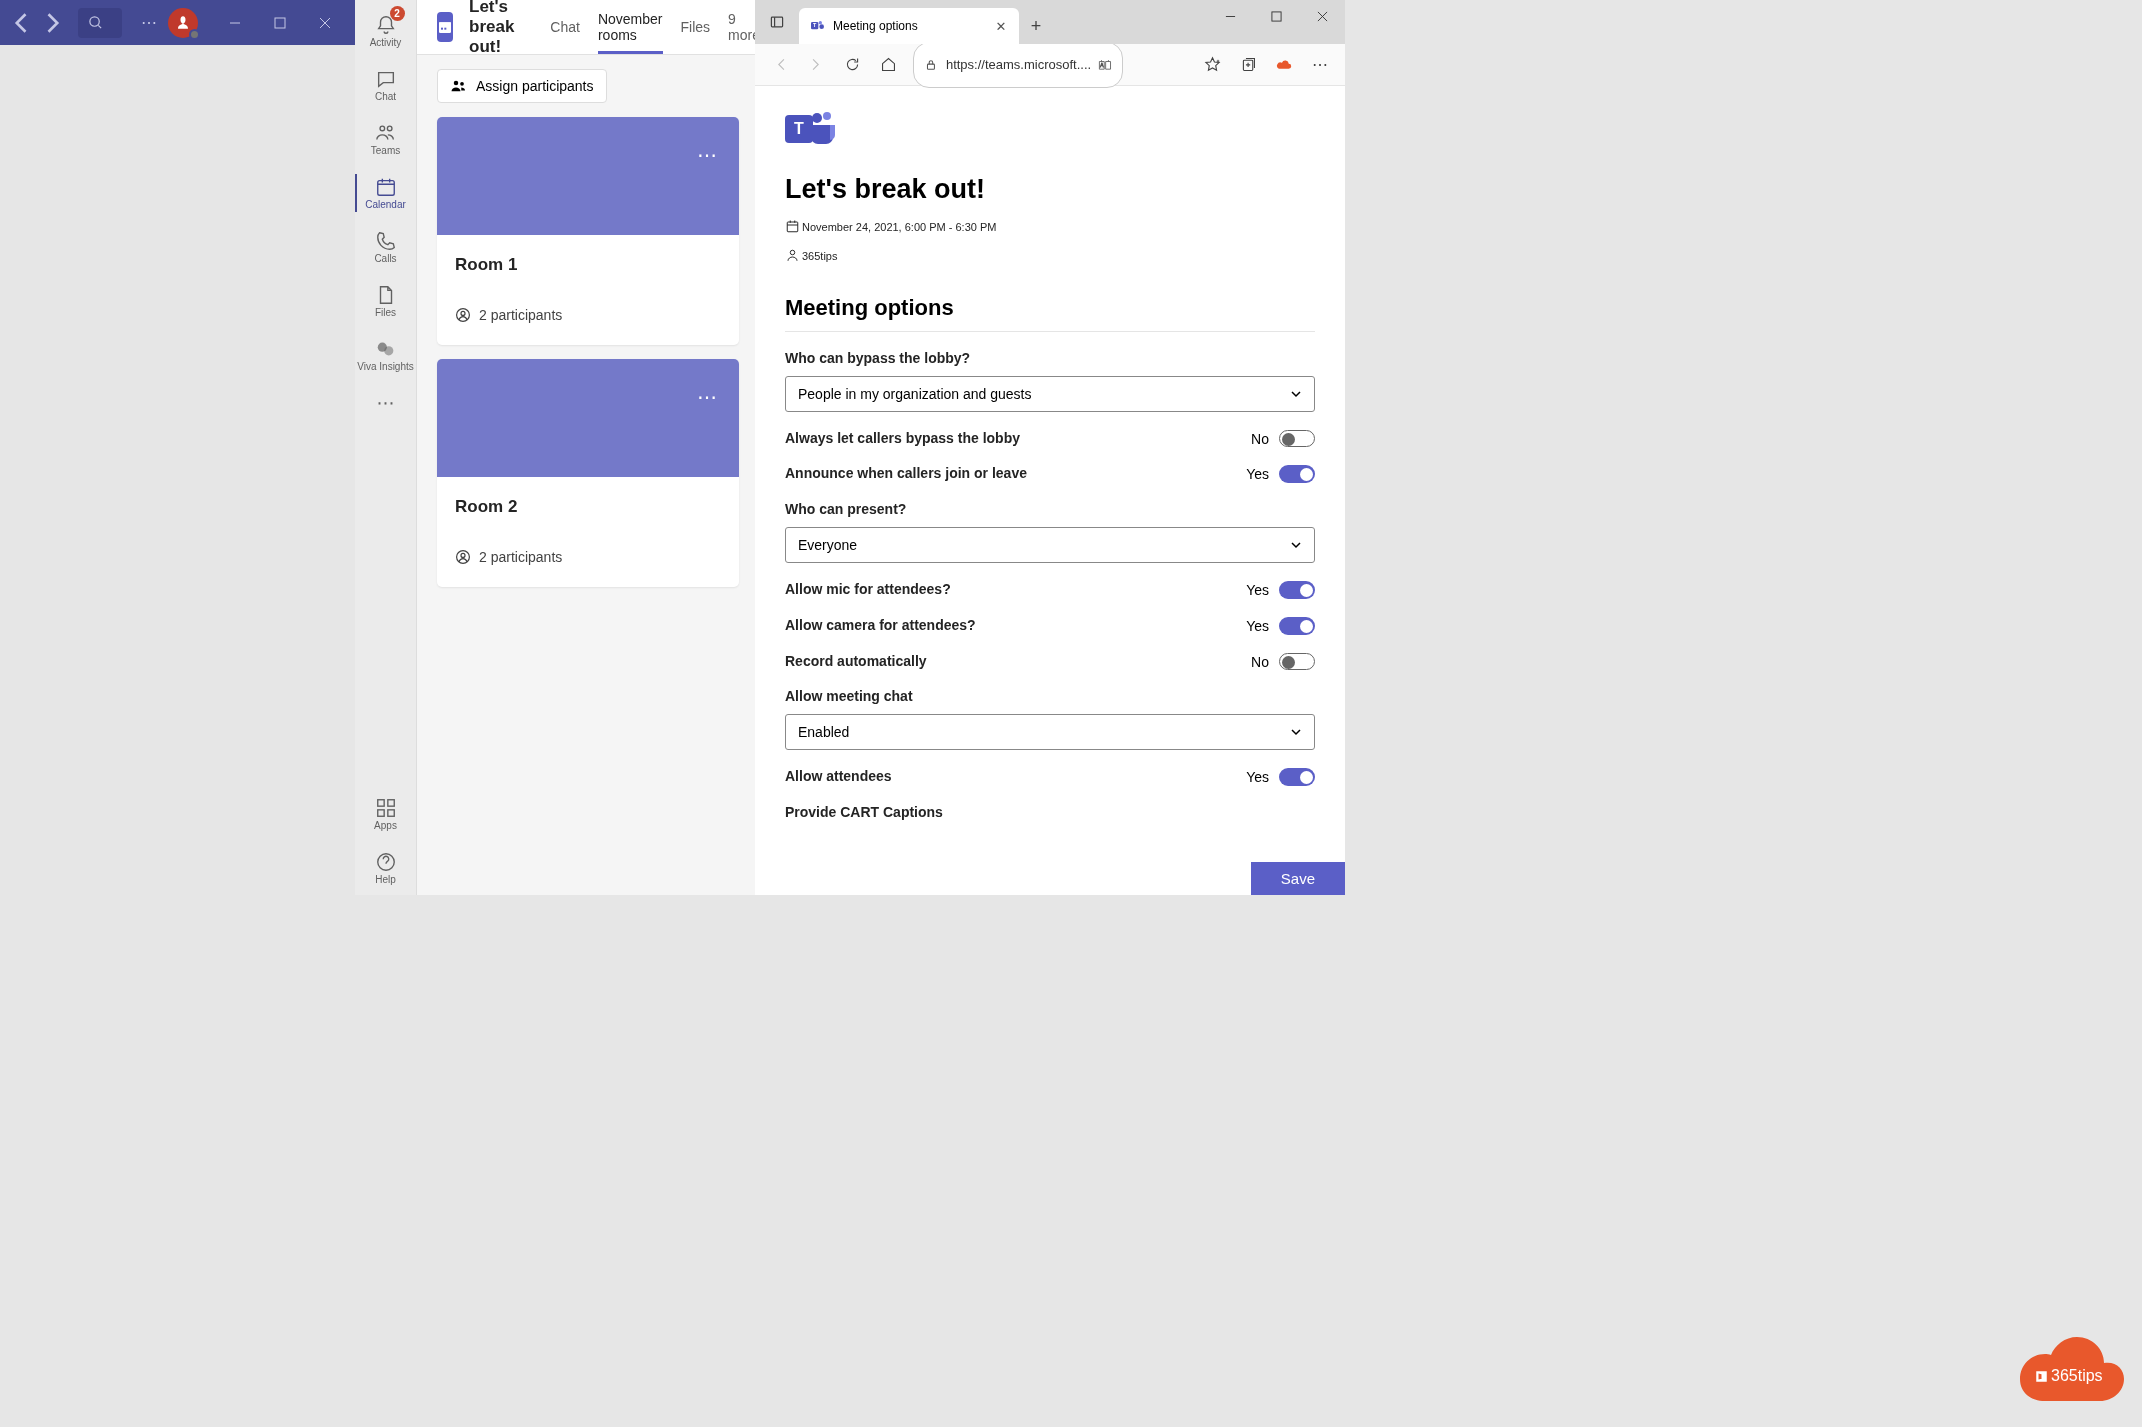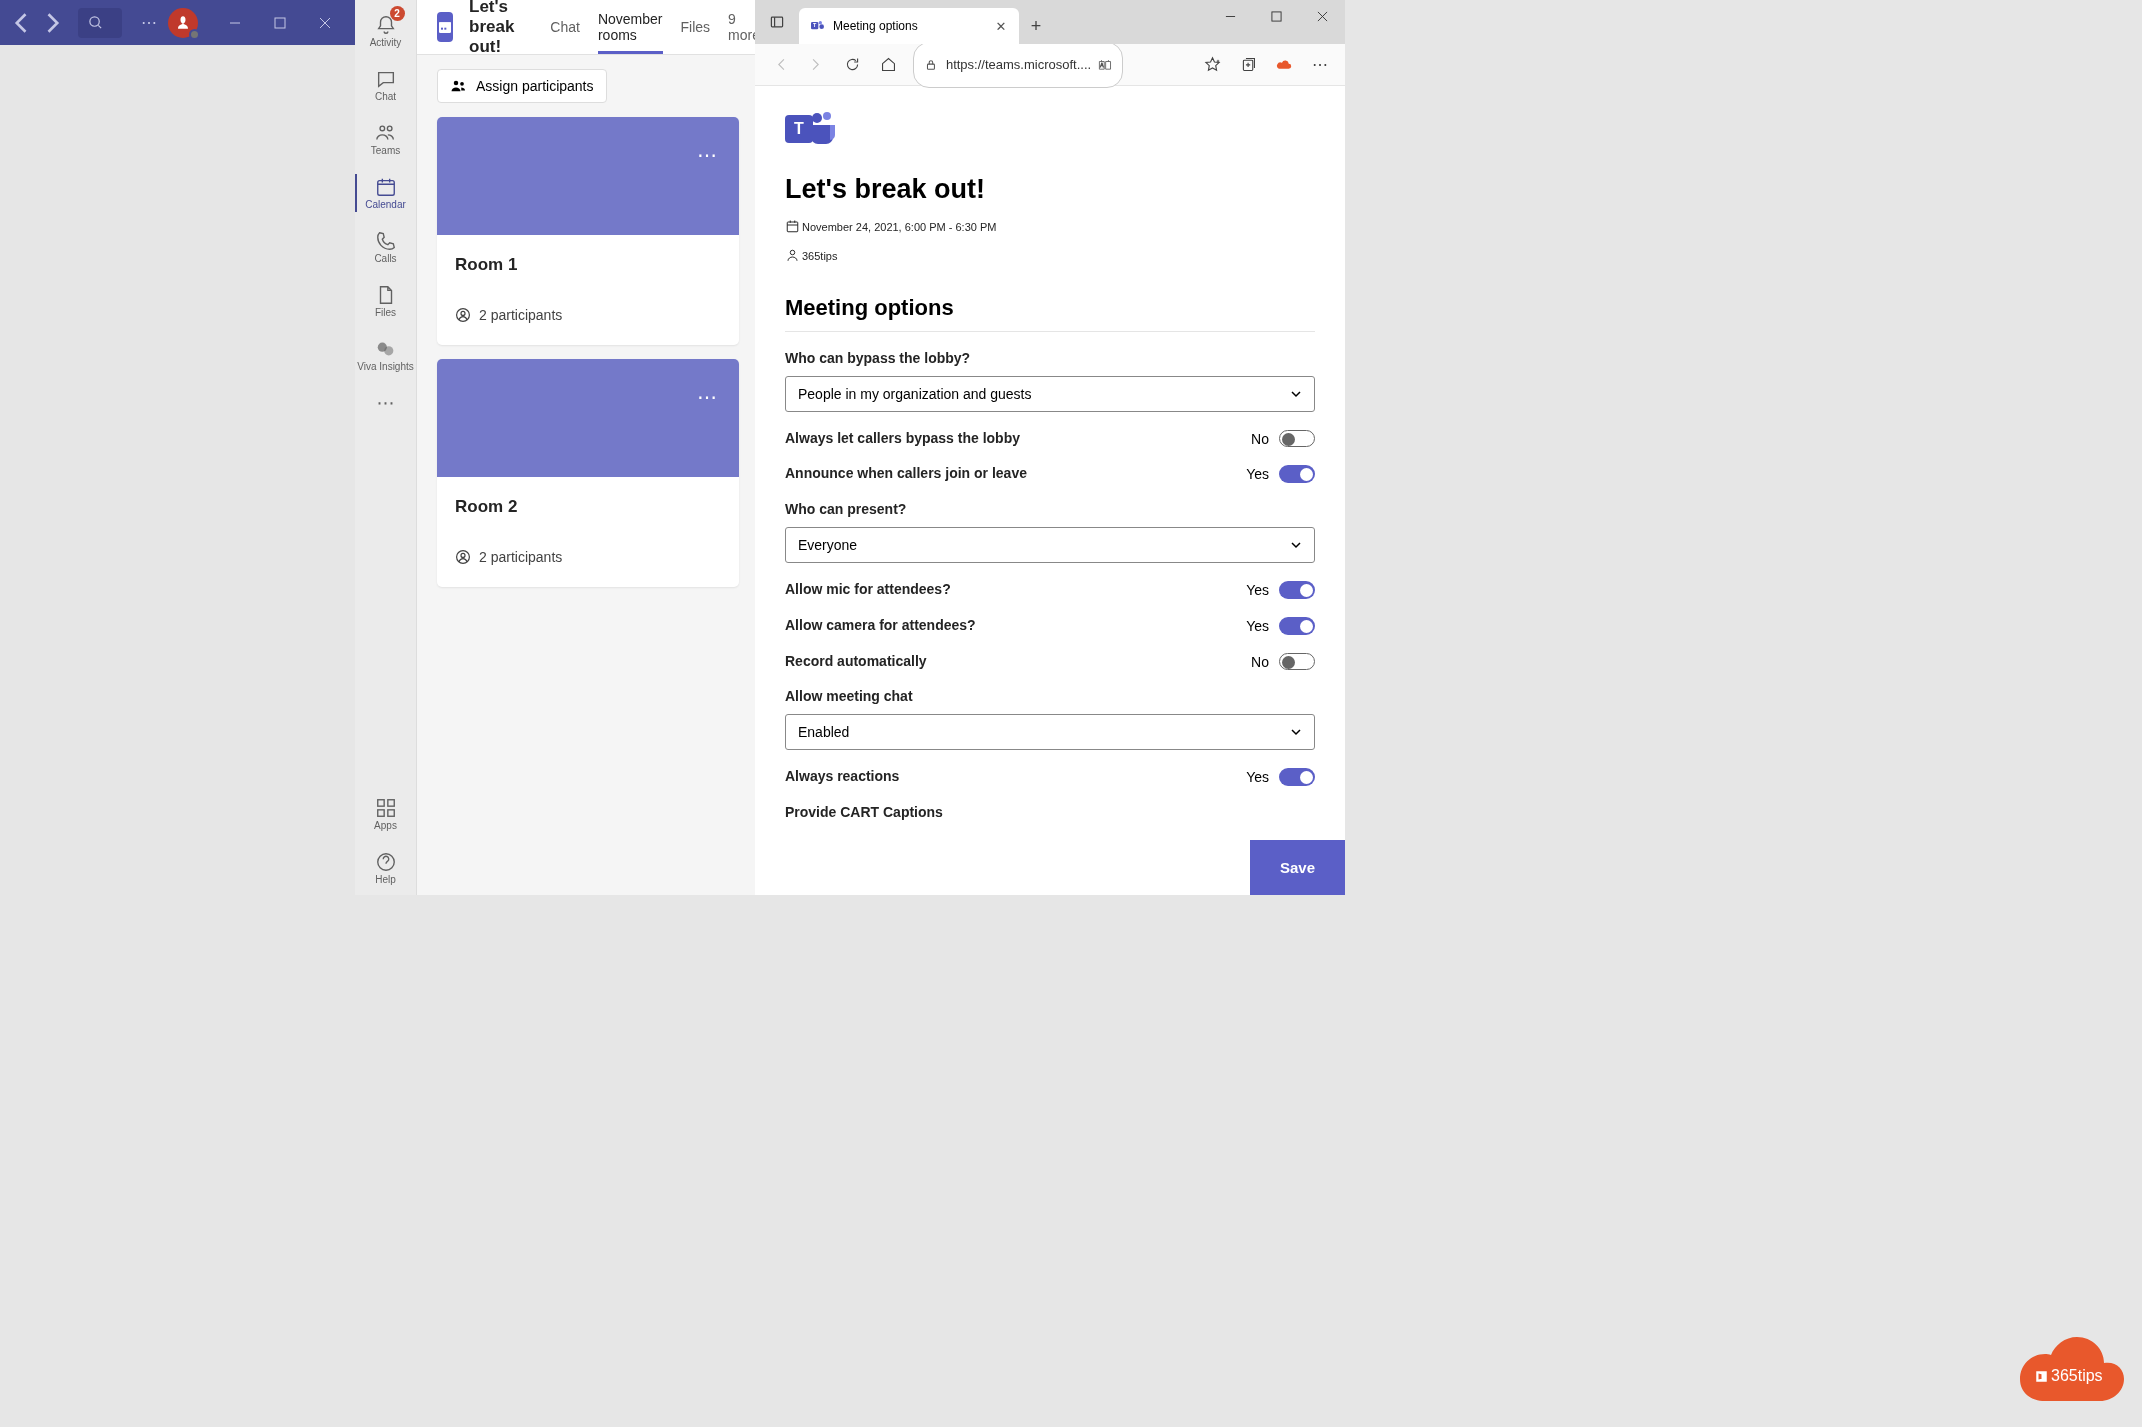--- a/index.html
+++ b/index.html
@@ -100,21 +100,21 @@
   .mo-toggle-wrap { display:flex; align-items:center; gap:10px;}
   .mo-toggle-txt { font-size:14px; }
   .mo-toggle { width:36px; height:18px; border-radius:10px; position:relative; cursor:pointer;}
   .mo-toggle::after { content:""; position:absolute; width:13px; height:13px; border-radius:50%; top:2.5px; }
   .mo-toggle.on { background:#5b5fc7; }
   .mo-toggle.on::after { right:2.5px; background:#fff; }
   .mo-toggle.off { background:#fff; border:1px solid #666; height:17px;}
   .mo-toggle.off::after { left:2px; top:1.5px; background:#666; }
   .mo-select { width:100%; height:36px; border:1px solid #888; border-radius:3px; background:#fff; display:flex; align-items:center; padding:0 12px; font-size:14px; margin-top:10px; cursor:pointer; position:relative;}
   .mo-select svg { position:absolute; right:12px; width:12px; height:12px; }
-  .mo-save { position:absolute; right:0; bottom:0; background:#5b5fc7; color:#fff; border:none; padding:19px 30px; font-size:15px; font-weight:700; border-radius:0; cursor:pointer;}
+  .mo-save { position:absolute; right:0; bottom:0; background:#5b5fc7; color:#fff; border:none; padding:8px 30px; font-size:15px; font-weight:400; border-radius:0; cursor:pointer;}
   
   .watermark { position:fixed; right:16px; bottom:26px; width:108px; height:66px; }
   .watermark .cloud { width:100%; height:100%; }
   .watermark .txt { position:absolute; top:32px; left:16px; color:#fff; font-size:16px; display:flex; align-items:center; gap:2px;}
   .watermark .o { width:15px; height:15px; }
 
   
   .browser::-webkit-scrollbar { width:14px; }
 </style>
 </head>
@@ -526,21 +526,21 @@
       <div class="mo-label">Allow meeting chat</div>
       <div class="mo-select">
         <span>Enabled</span>
         <svg viewBox="0 0 12 12" fill="none" stroke="currentColor" stroke-width="1.5">
             <path d="M2 4l4 4 4-4"></path>
           </svg>
       </div>
     </div>
 
     <div class="mo-row mo-toggle-row">
-      <div class="mo-label">Always reactions</div>
+      <div class="mo-label">Allow attendees</div>
       <div class="mo-toggle-wrap">
         <span class="mo-toggle-txt">Yes</span>
         <div class="mo-toggle on"></div>
       </div>
     </div>
 
     <div class="mo-row mo-toggle-row">
       <div class="mo-label">Provide CART Captions</div>
     </div>
 

